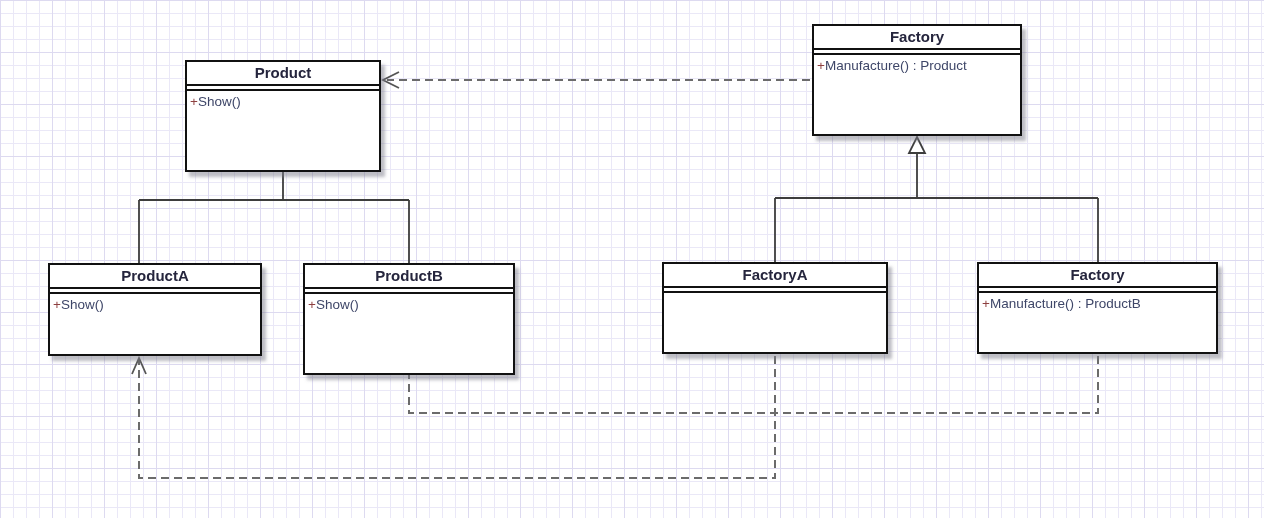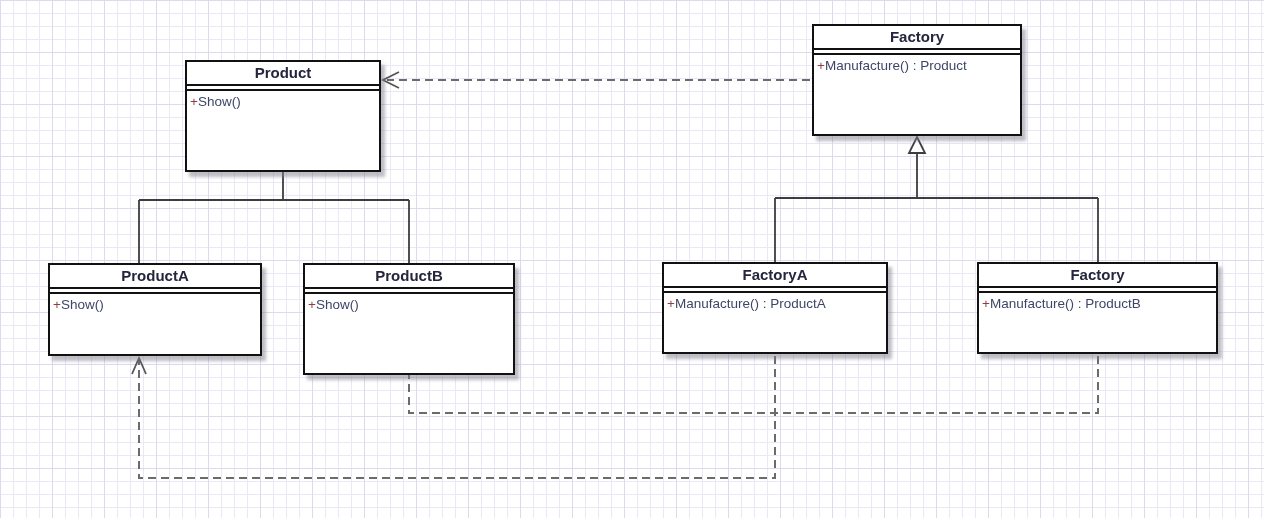--- a/index.html
+++ b/index.html
@@ -116,23 +116,20 @@
     <div class="class-title">ProductB</div>
     <div class="class-attrs"></div>
     <div class="class-methods">
       <span class="vis">+</span><span>Show()</span>
     </div>
   </div>
 
   <div class="class-box" style="left:662px;top:262px;width:226px;height:92px;">
     <div class="class-title">FactoryA</div>
     <div class="class-attrs"></div>
-    <div class="class-methods">
-      <span class="vis">+</span><span>Manufacture() : ProductA</span>
-    </div>
   </div>
 
   <div class="class-box" style="left:977px;top:262px;width:241px;height:92px;">
     <div class="class-title">Factory</div>
     <div class="class-attrs"></div>
     <div class="class-methods">
       <span class="vis">+</span><span>Manufacture() : ProductB</span>
     </div>
   </div>
 

